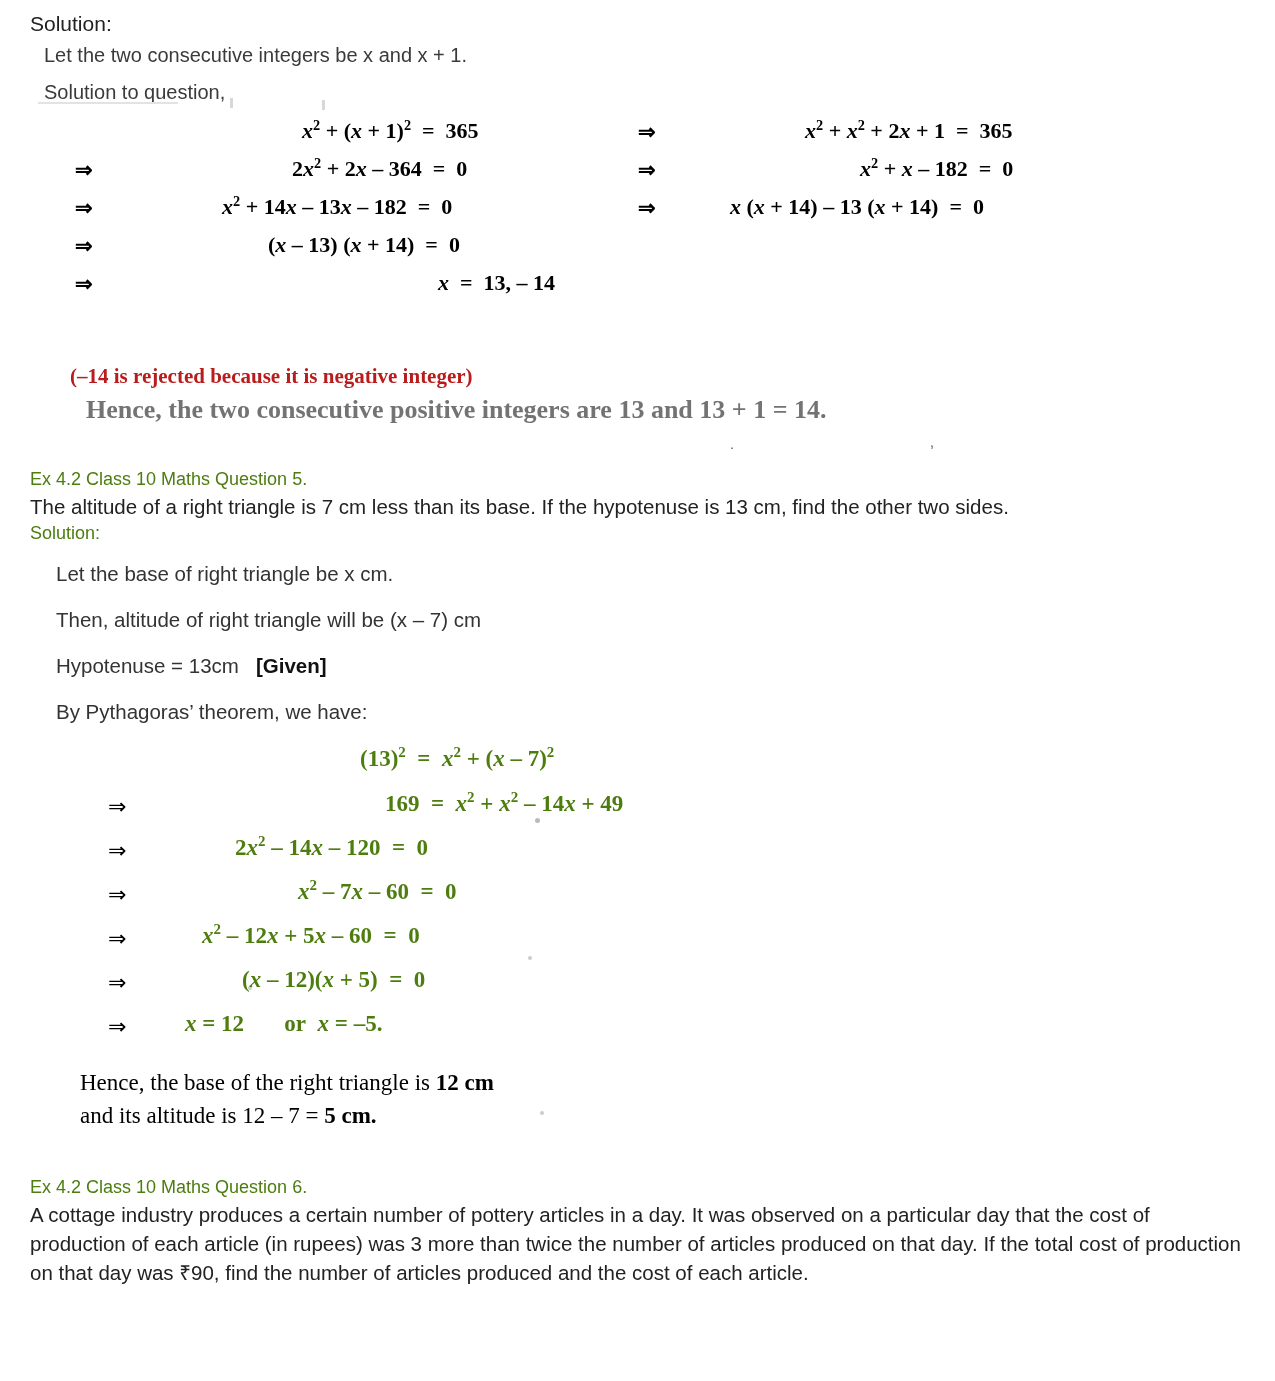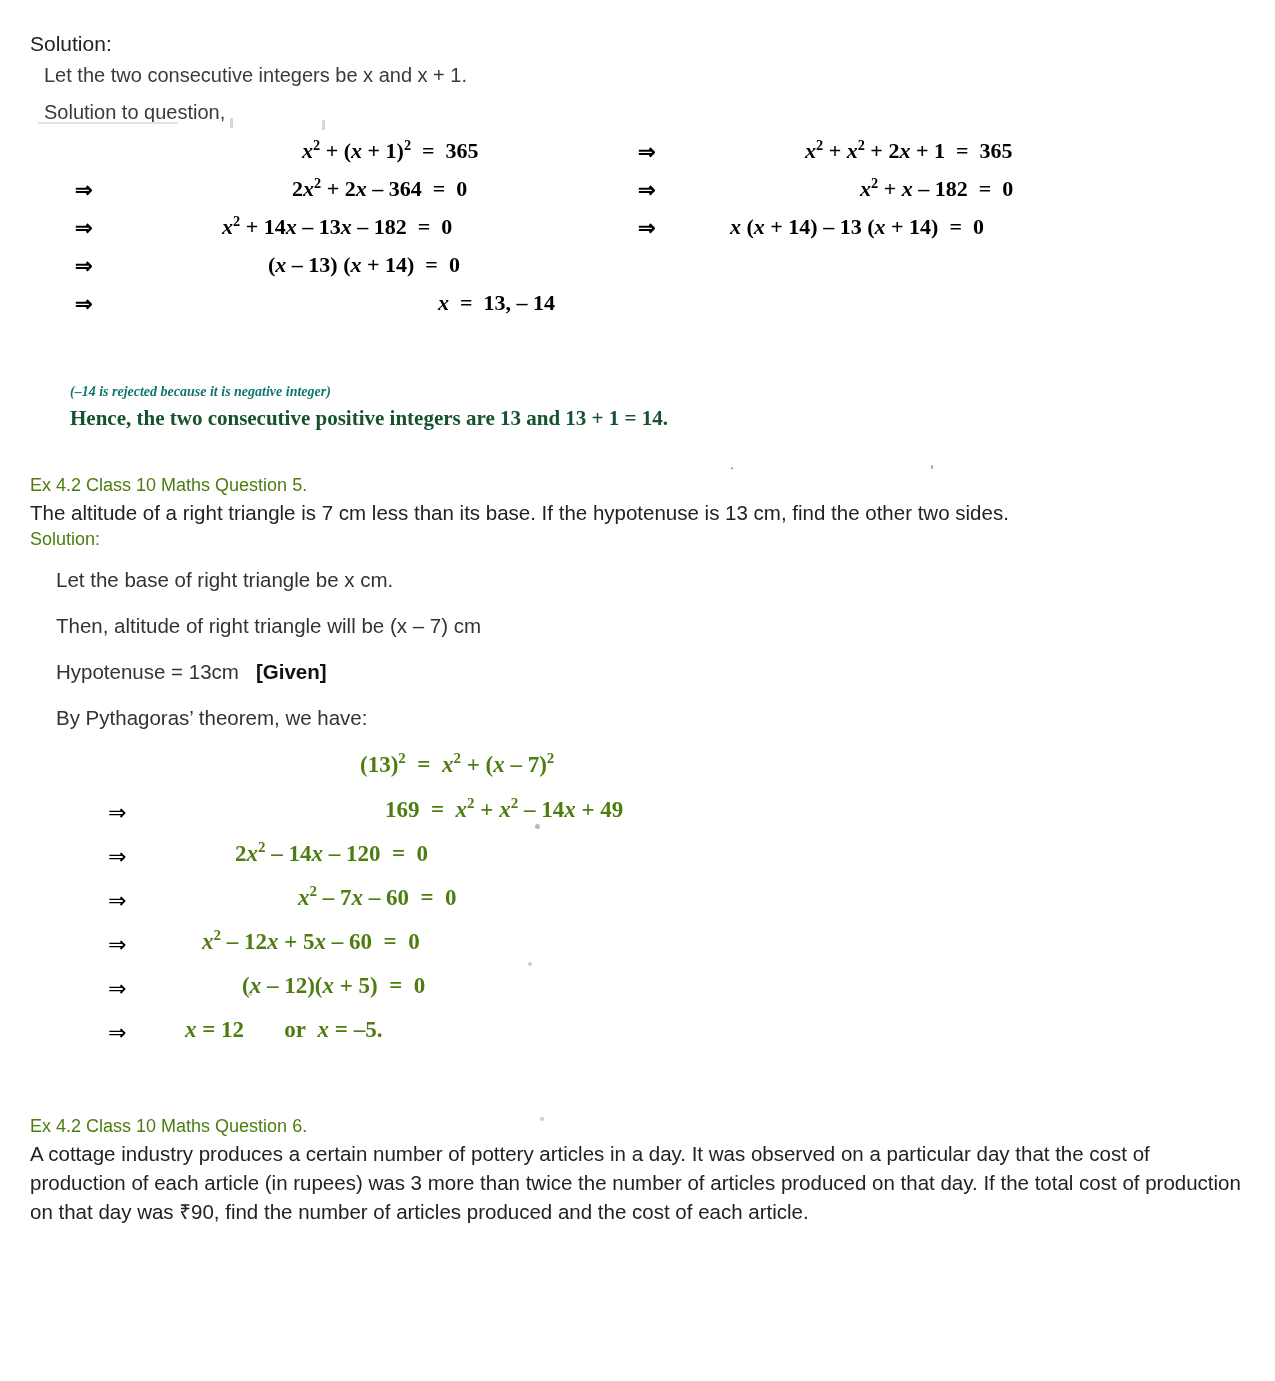--- a/index.html
+++ b/index.html
@@ -10,21 +10,21 @@
   body {
     width: 1275px;
     min-height: 1381px;
     font-family: "Liberation Sans", sans-serif;
     color: #1a1a1a;
     -webkit-font-smoothing: antialiased;
   }
   .page {
     position: relative;
     width: 1275px;
-    padding: 26px 30px 30px 30px;
+    padding: 6px 30px 30px 30px;
     box-sizing: border-box;
   }
   .lbl-solution {
     font-size: 21px;
     color: #222;
     margin: 6px 0 8px 0;
   }
   .stmt {
     font-size: 20.5px;
     line-height: 1.42;
@@ -71,31 +71,30 @@
   sup, .sup {
     font-size: 0.65em;
     vertical-align: super;
     line-height: 0;
   }
   .ital { font-style: italic; }
 
   .note4 {
     font-family: "Liberation Serif", serif;
     font-weight: bold;
-    font-size: 14px;
-    color: #0f766e;
+    font-size: 21px;
+    color: #b91c1c;
     margin: 0 0 6px 40px;
-    font-style: italic;
   }
   .note4b {
     font-family: "Liberation Serif", serif;
     font-weight: bold;
-    font-size: 21px;
-    color: #14532d;
-    margin: 0 0 0 40px;
+    font-size: 26px;
+    color: #737373;
+    margin: 0 0 0 56px;
   }
   .dot-a { position:absolute; left:700px; top:322px; font-size:14px; color:#555;}
   .dot-b { position:absolute; left:900px; top:320px; font-size:14px; color:#555;}
 
   
   .b5-line {
     font-size: 20.5px;
     color: #333;
     margin: 0 0 22px 26px;
     font-family: "Liberation Sans", sans-serif;
@@ -245,20 +244,24 @@
       <div class="itm" style="left:212px; top:221px;">
         (<span class="ital">x</span> – 12)(<span class="ital">x</span> + 5)&nbsp; = &nbsp;0
       </div>
 
       <div class="arr" style="left:78px; top:268px;">⇒</div>
       <div class="itm" style="left:155px; top:265px;">
         <span class="ital">x</span> = 12 &nbsp;&nbsp;&nbsp;&nbsp;&nbsp;&nbsp;or&nbsp; <span class="ital">x</span> = –5.
       </div>
     </div>
 
+    <div class="concl">
+      <span>Hence, the base of the right triangle is </span><b>12 cm</b><br>
+      <span>and its altitude is 12 – 7 = </span><b>5 cm.</b>
+    </div>
   </div>
 
   <div class="sec-gap"></div>
 
   <div>
     <div class="q-title">Ex 4.2 Class 10 Maths Question 6.</div>
     <div class="stmt">A cottage industry produces a certain number of pottery articles in a day. It was observed on a particular day that the cost of production of each article (in rupees) was 3 more than twice the number of articles produced on that day. If the total cost of production on that day was ₹90, find the number of articles produced and the cost of each article.</div>
   </div>
 
 </div>

